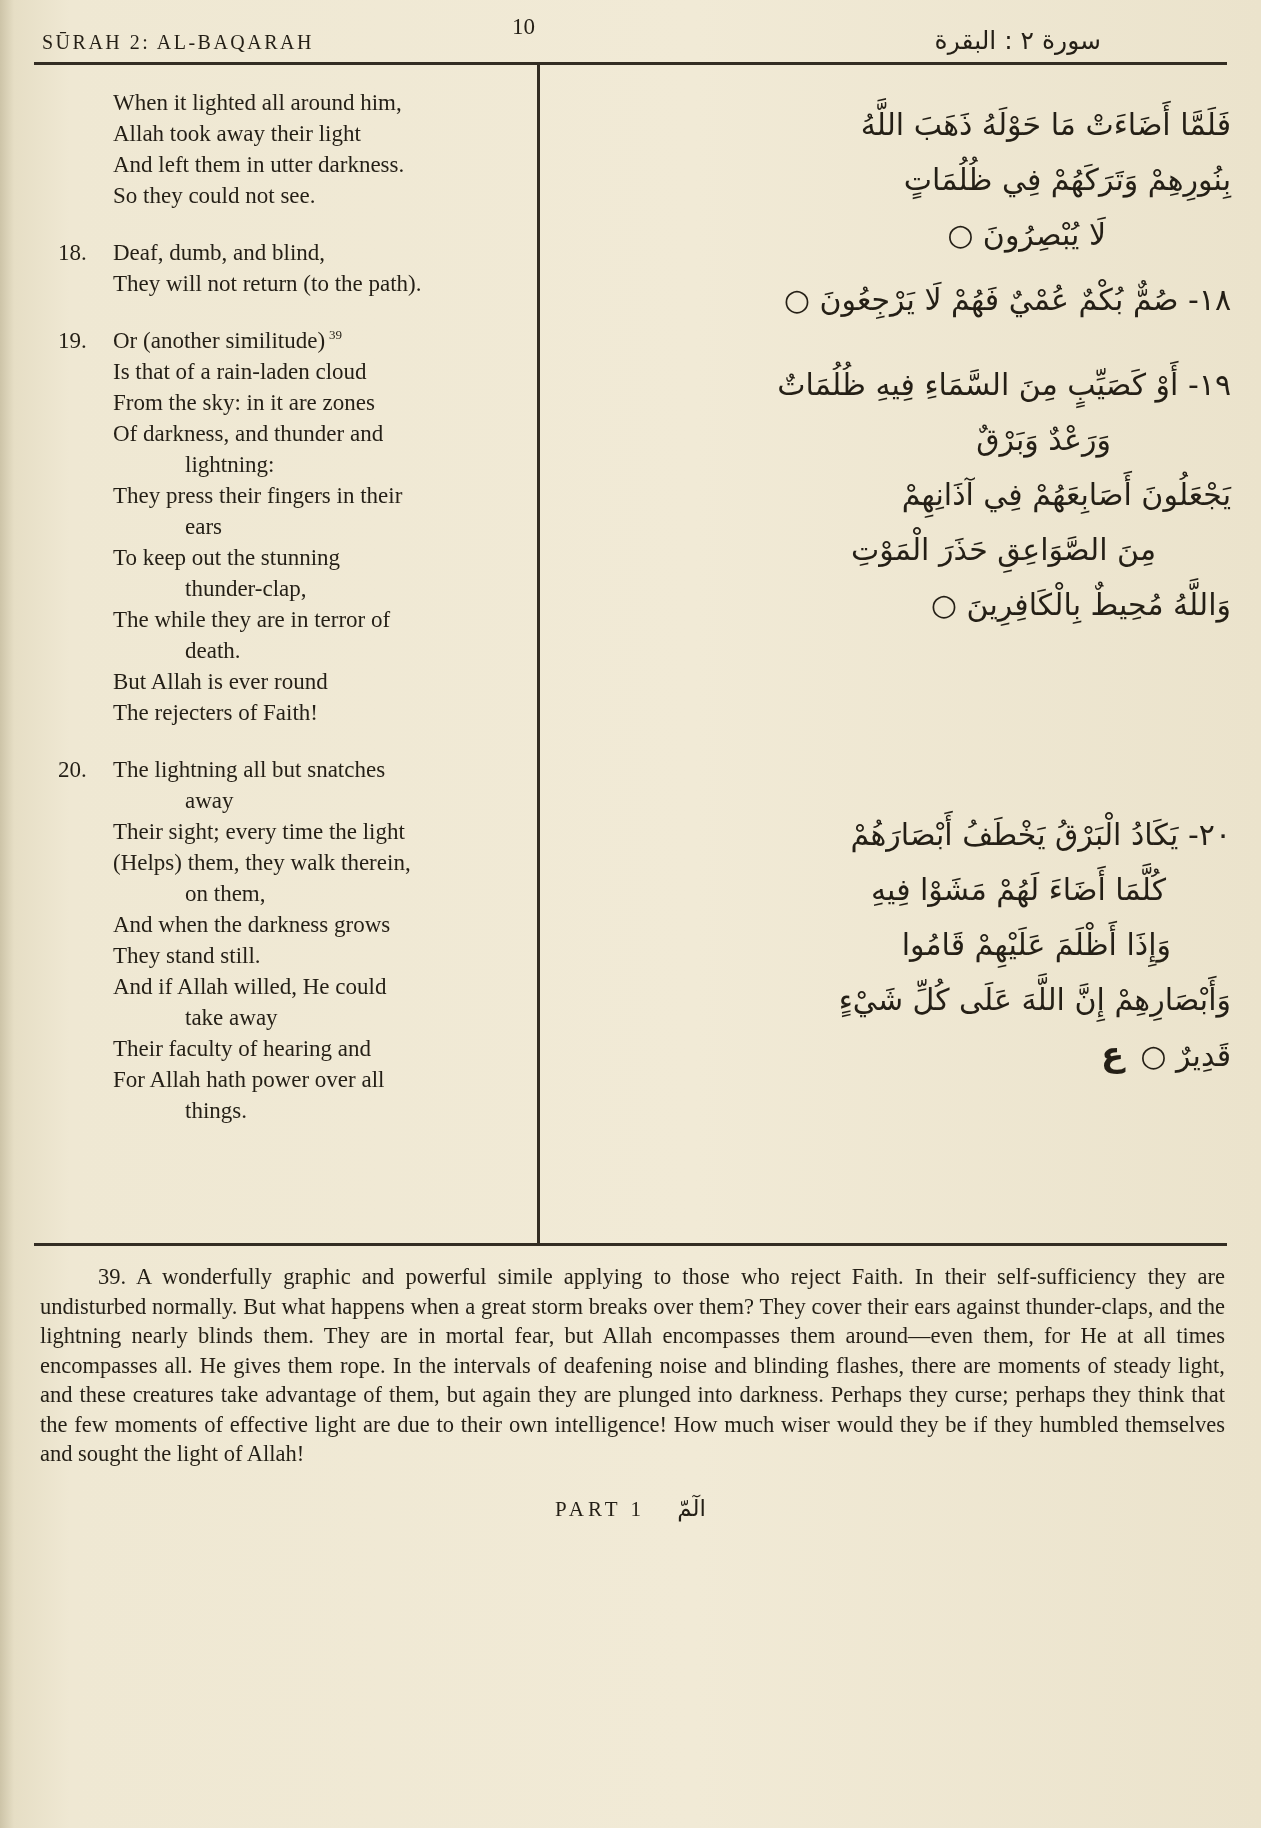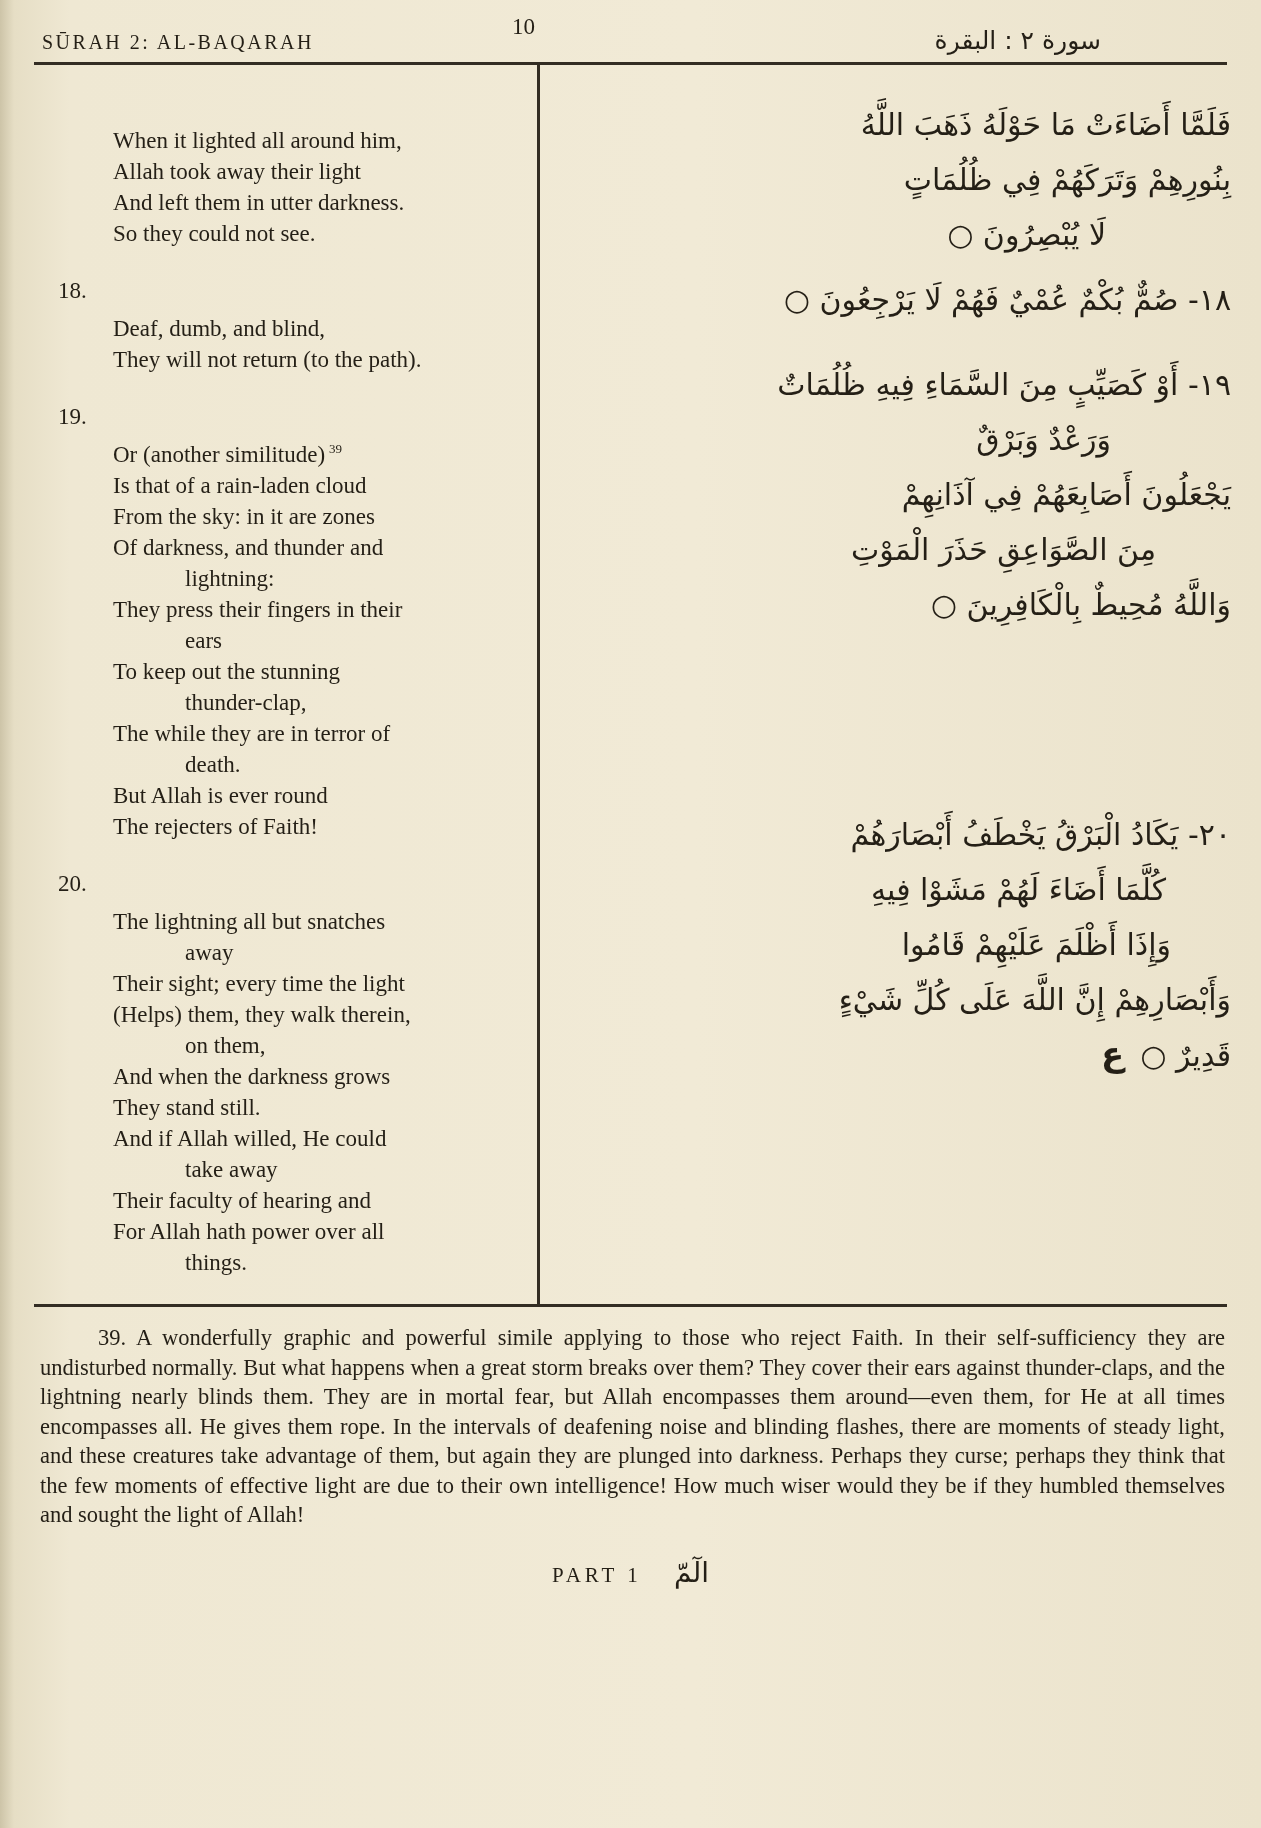--- a/index.html
+++ b/index.html
@@ -72,21 +72,21 @@
     padding: 20px 30px 0 16px;
     direction: rtl;
     text-align: right;
     font-family: "DejaVu Sans", sans-serif;
     overflow: hidden;
     margin-top: 12px;
   }
 
   .verse { display: flex; margin-bottom: 26px; }
   .vnum { width: 55px; flex: none; }
-  .vbody { flex: 1; margin-top: 38px; }
+  .vbody { flex: 1; }
   .vline.indent { padding-left: 72px; }
   .vline sup { font-size: 13px; vertical-align: super; margin-left: 4px; line-height: 0; }
 
   .ar-line { font-size: 30px; line-height: 55px; white-space: nowrap; }
   .ar-block:nth-child(1) { margin-bottom: 10px; }
   .ar-block:nth-child(2) { margin-bottom: 30px; }
   .ar-block:nth-child(3) { margin-bottom: 175px; }
   .ar-block:nth-child(1) .ar-line:nth-child(3) { padding-right: 125px; }
   .ar-block:nth-child(3) .ar-line:nth-child(2) { padding-right: 120px; }
   .ar-block:nth-child(3) .ar-line:nth-child(4) { padding-right: 75px; }
@@ -107,21 +107,21 @@
 
   
   .footer {
     margin-top: 26px;
     text-align: center;
     font-size: 21px;
   }
   .part-label { letter-spacing: 4px; }
   .juz-arabic {
     font-family: "DejaVu Sans", sans-serif;
-    font-size: 28px;
+    font-size: 23px;
     margin-left: 27px;
     direction: rtl;
     display: inline-block;
   }
 </style>
 </head>
 <body>
 
 <div class="page">
 

